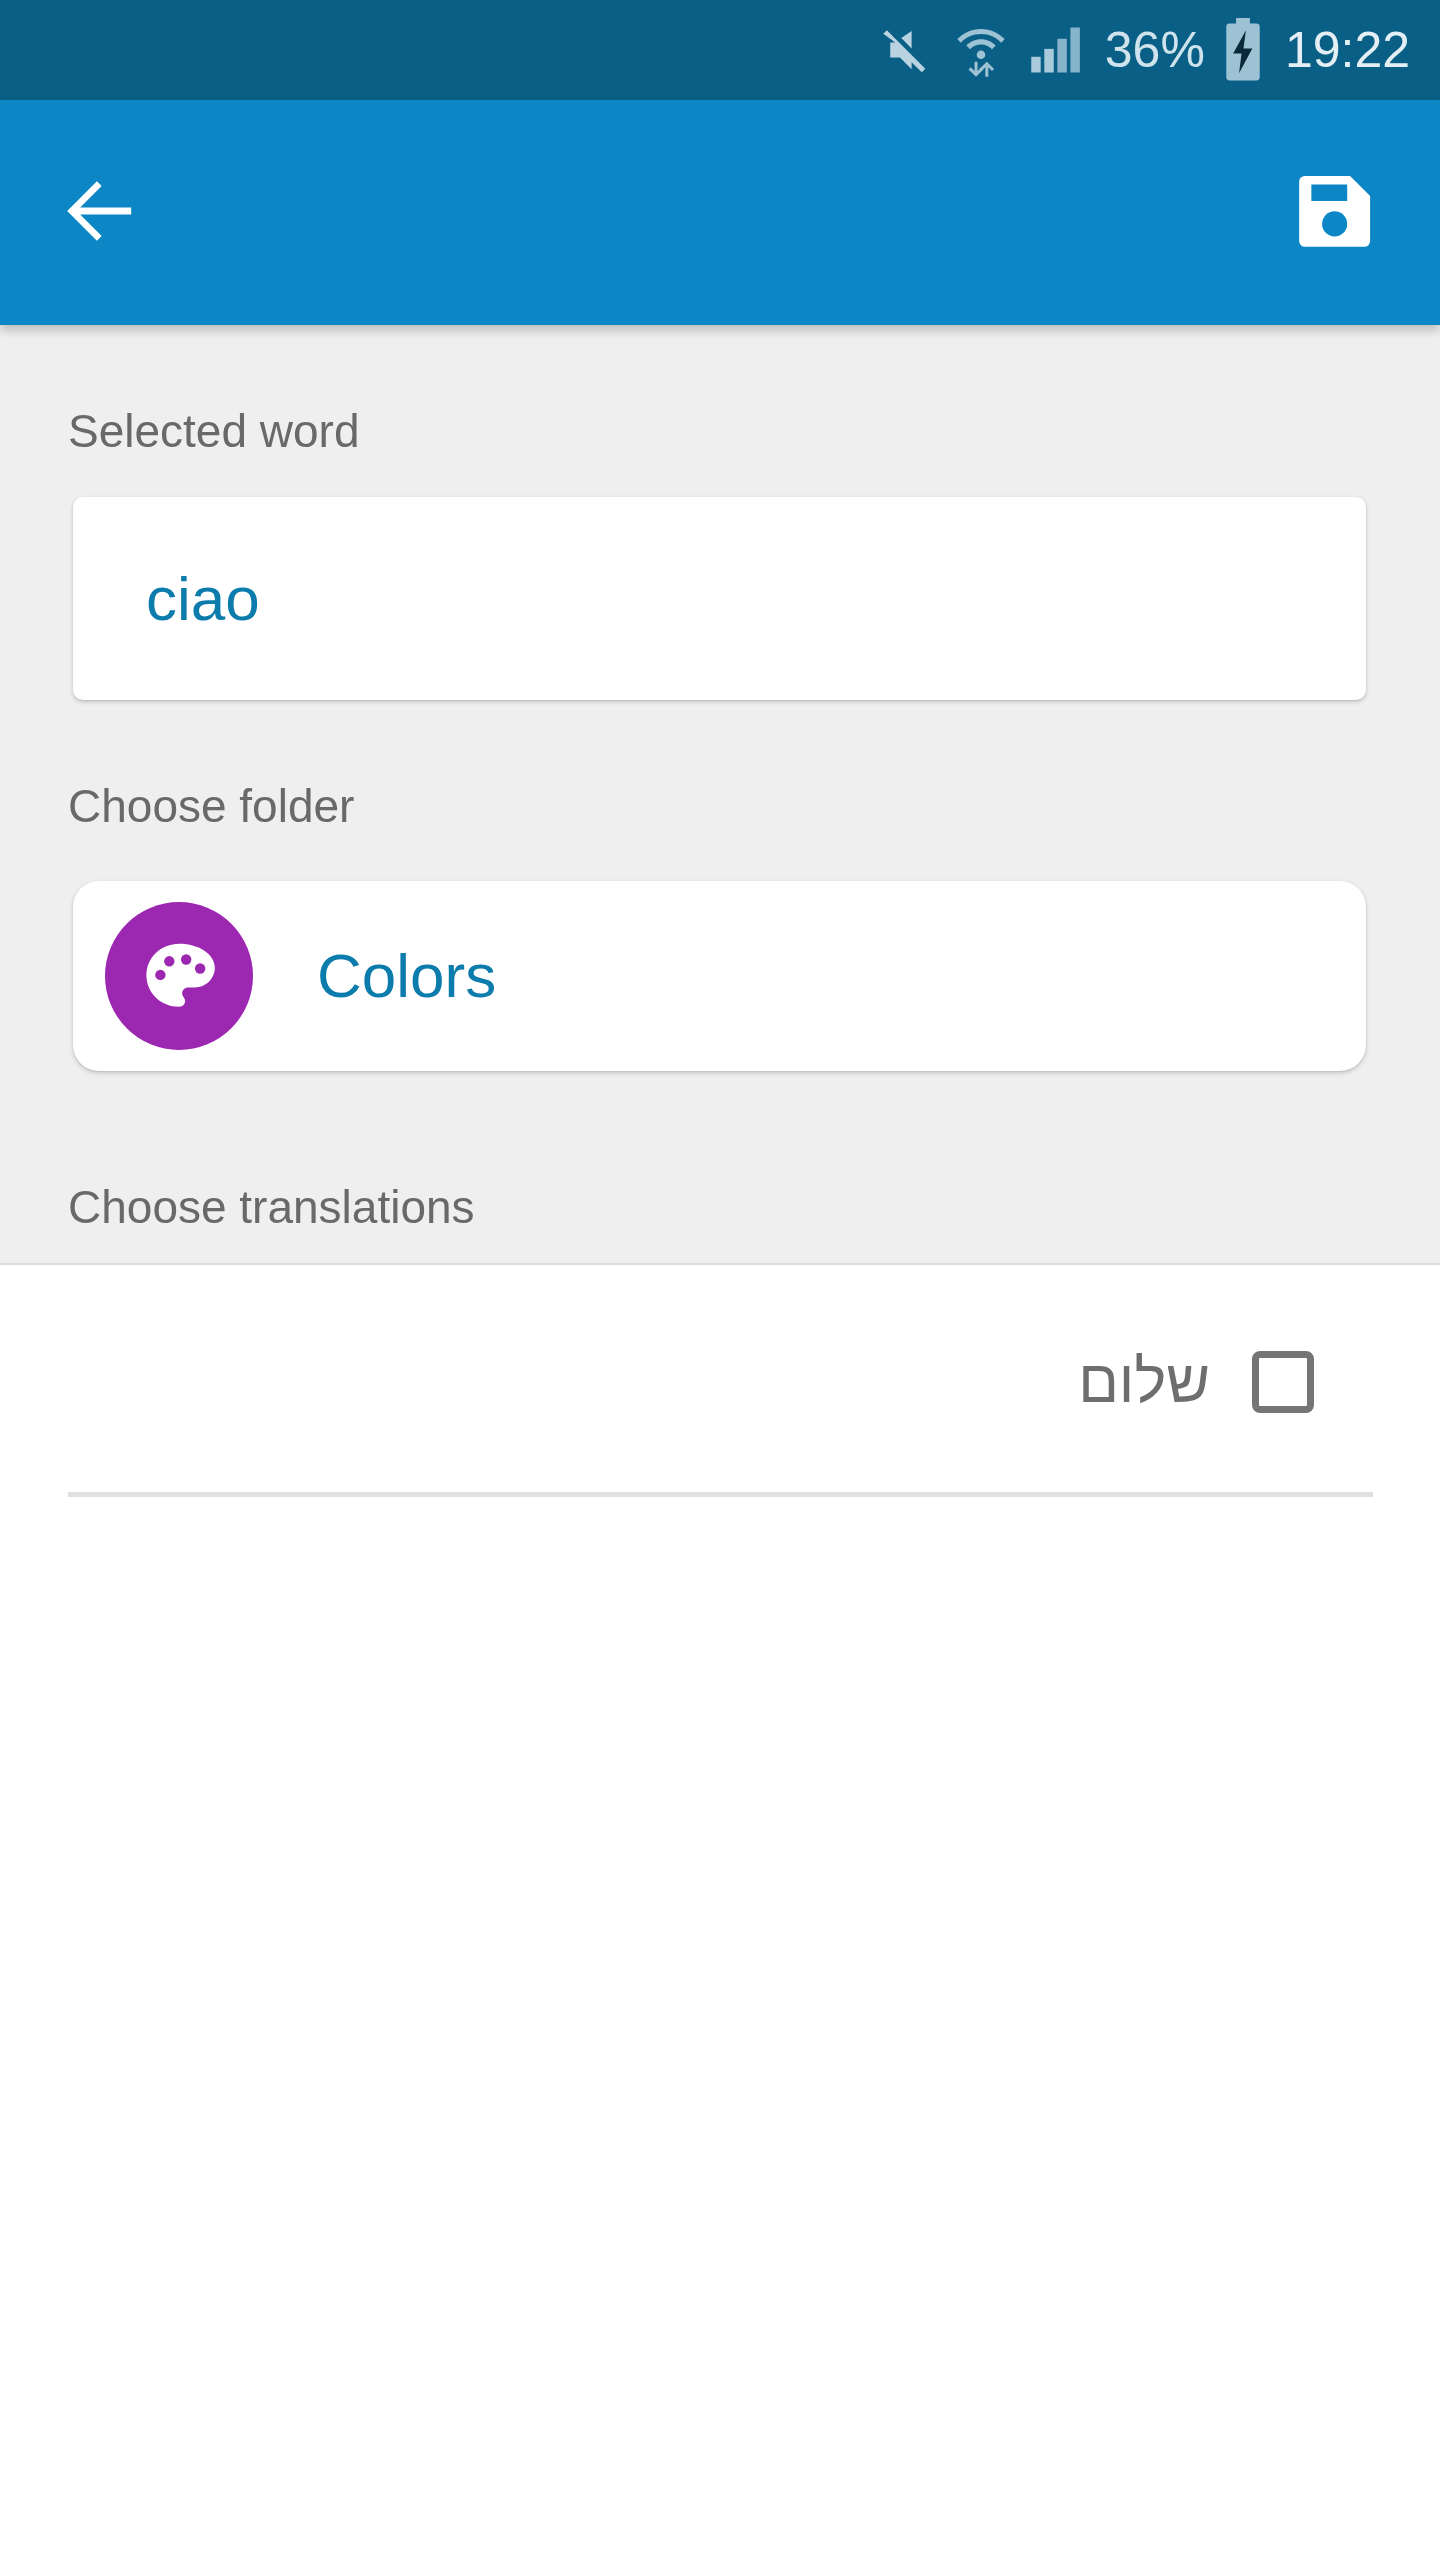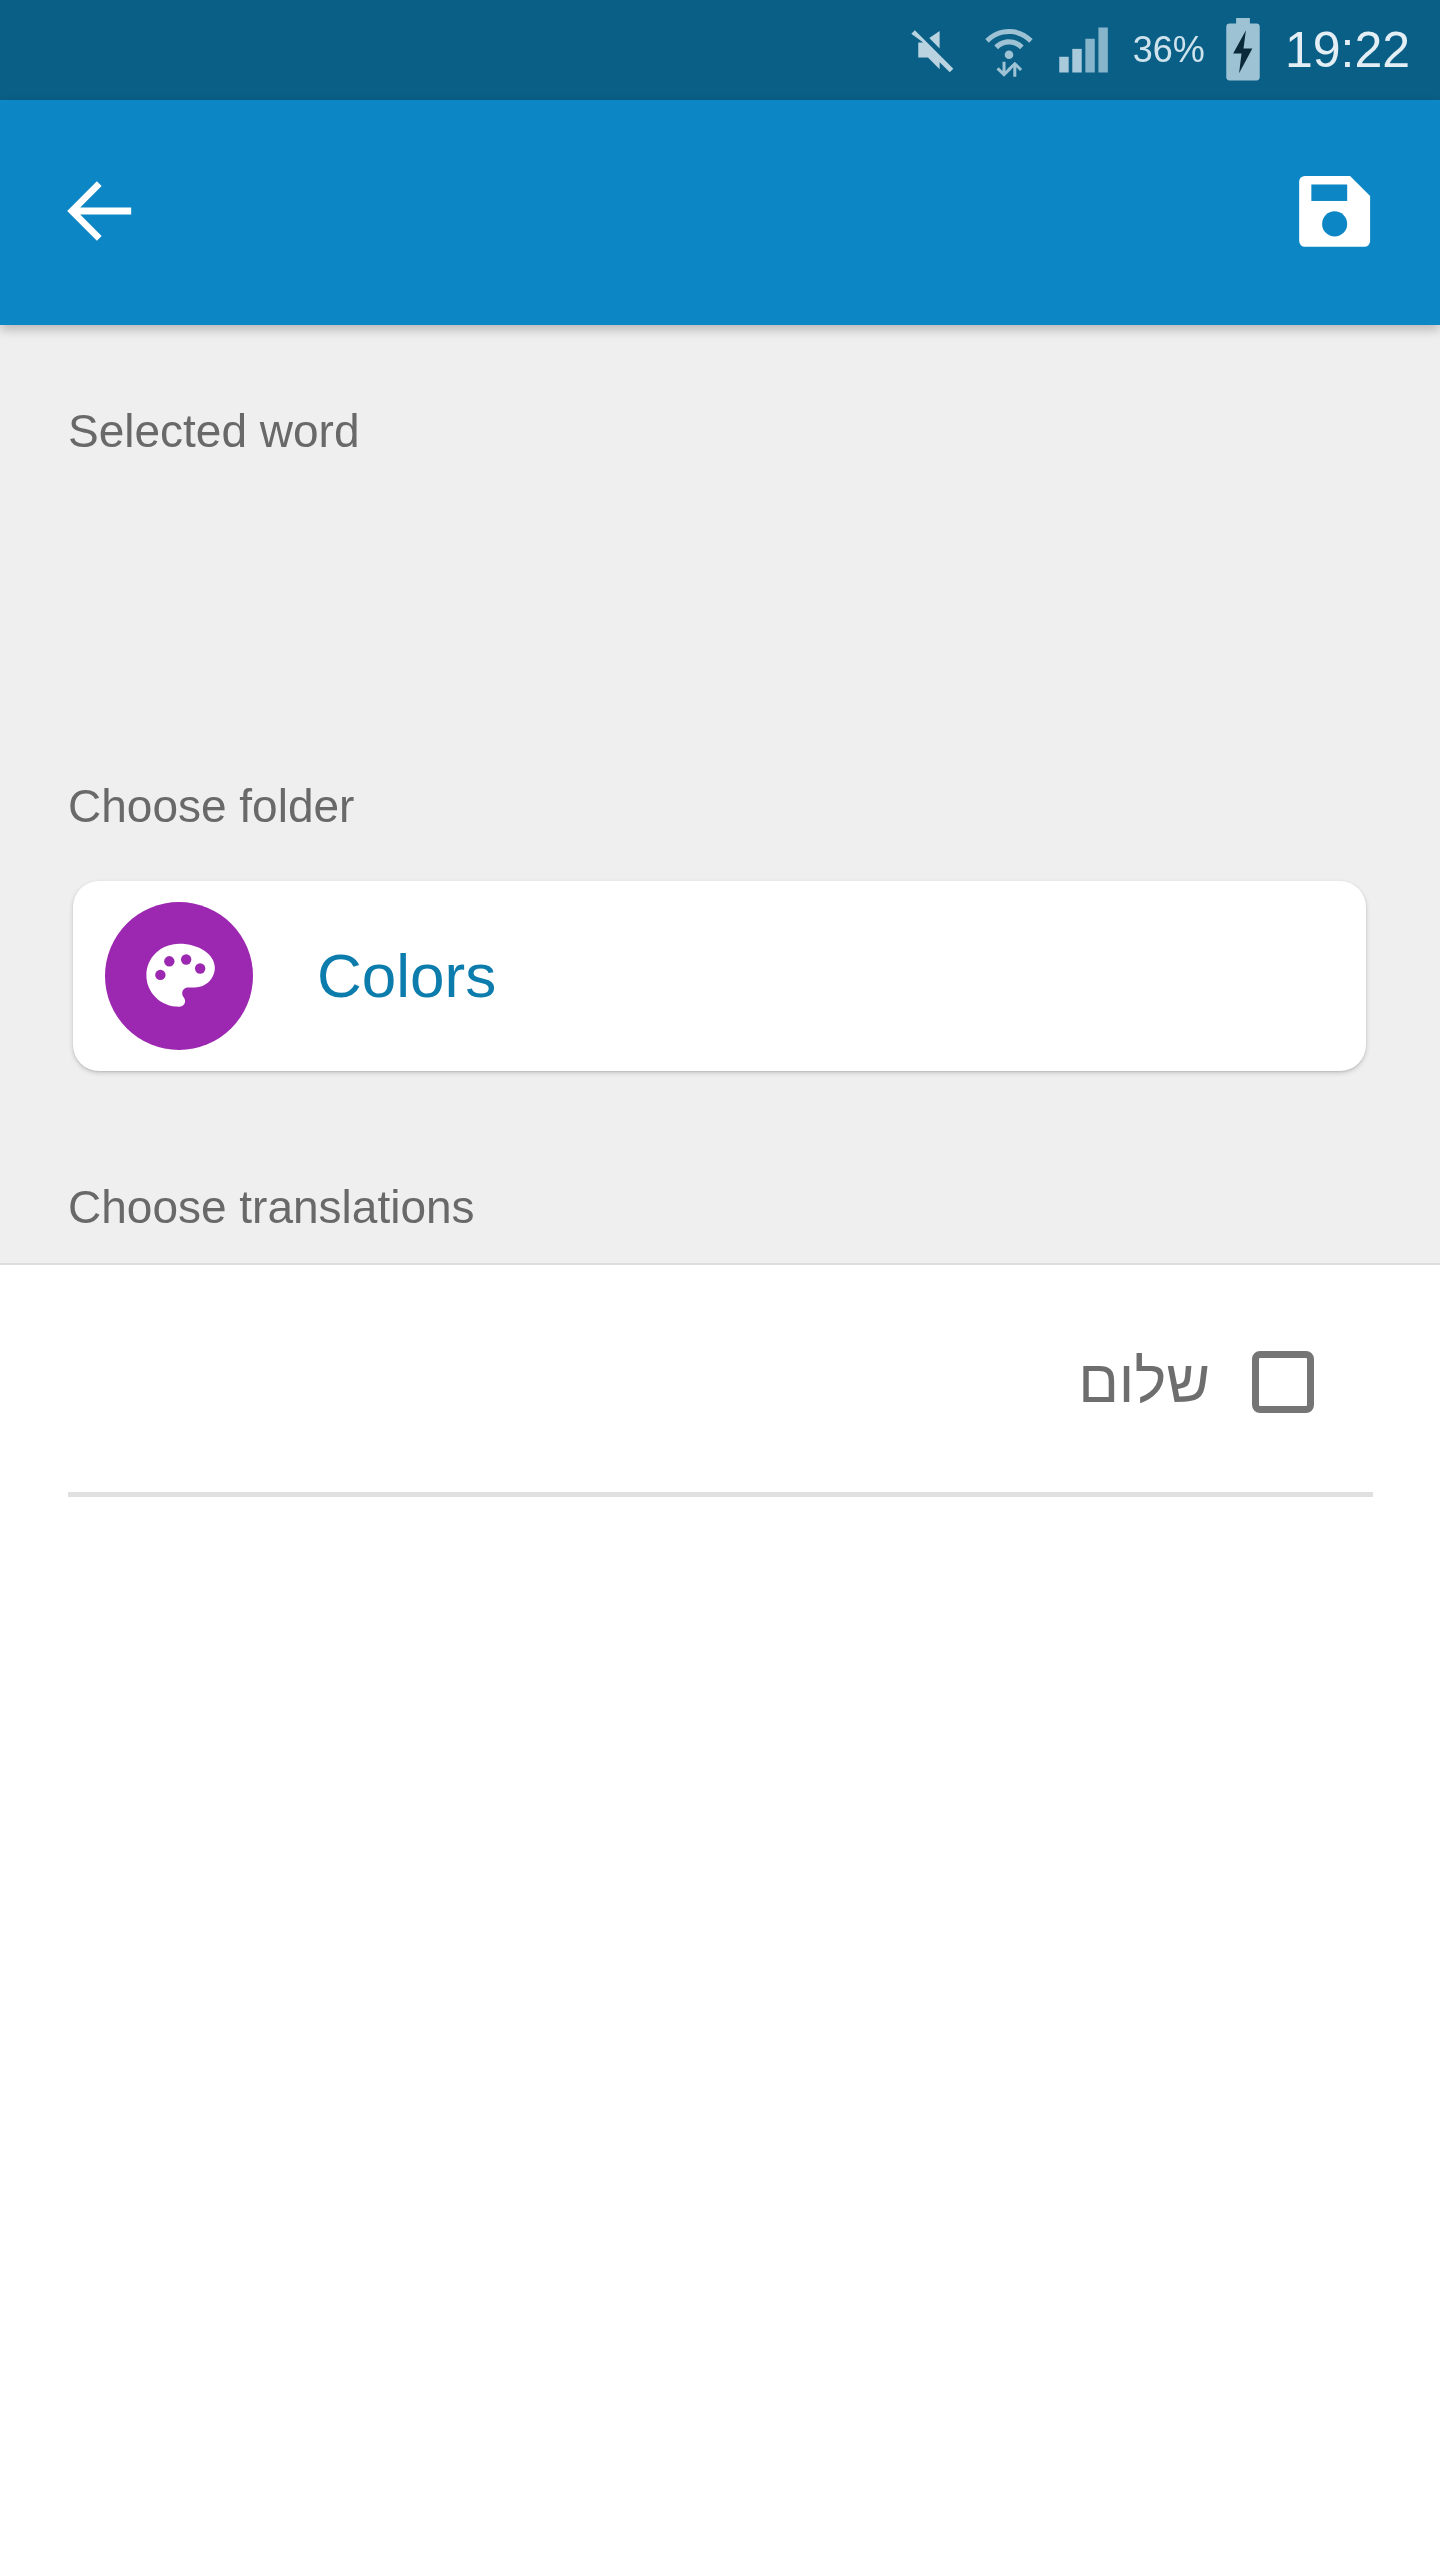--- a/index.html
+++ b/index.html
@@ -13,21 +13,21 @@
 
   
   #status-bar {
     position:absolute; top:0; left:0; width:1440px; height:100px;
     background:#0a5f86;
     display:flex; align-items:center; justify-content:flex-end;
     padding-right:30px; gap:22px;
   }
   .sb-icon { display:flex; align-items:center; }
   #battery-percent {
-    color:#cfe3ed; font-size:36px; letter-spacing:0px; font-weight:400;
+    color:#cfe3ed; font-size:50px; letter-spacing:0px; font-weight:400;
     line-height:1; margin-right:-4px;
   }
   #status-clock {
     color:#e4eff5; font-size:50px; font-weight:400; line-height:1;
     margin-left:0;
   }
 
   
   #app-bar {
     position:absolute; top:100px; left:0; width:1440px; height:225px;
@@ -177,20 +177,23 @@
           <circle cx="11.9" cy="15.6" r="3.5" fill="#0c86c4"></circle>
         </svg>
       </span>
     </div>
   </div>
 
   <div id="content-gray"></div>
 
   <div id="label-selected-word" class="section-label">Selected word</div>
 
+  <div id="word-card" class="card">
+    <span id="word-value">ciao</span>
+  </div>
 
   <div id="label-choose-folder" class="section-label">Choose folder</div>
 
   <div id="folder-card" class="card">
     <span id="folder-icon-circle">
       <svg width="86" height="86" viewBox="0 0 24 24">
         <path d="M12.1 3.0 C6.9 3.0 2.9 6.9 2.9 11.8 C2.9 16.7 6.9 20.6 12.1 20.6 C13.0 20.6 13.7 19.9 13.7 19.0 C13.7 18.6 13.5 18.2 13.3 17.9 C13.0 17.6 12.9 17.2 12.9 16.8 C12.9 15.9 13.6 15.2 14.5 15.2 H16.4 C19.5 15.2 22.0 12.7 22.0 9.7 C22.0 6.0 17.6 3.0 12.1 3.0 Z" fill="#ffffff"></path>
         <circle cx="6.8" cy="11.7" r="1.45" fill="#9c27b0"></circle>
         <circle cx="9.3" cy="7.9" r="1.45" fill="#9c27b0"></circle>
         <circle cx="14.0" cy="7.4" r="1.45" fill="#9c27b0"></circle>

